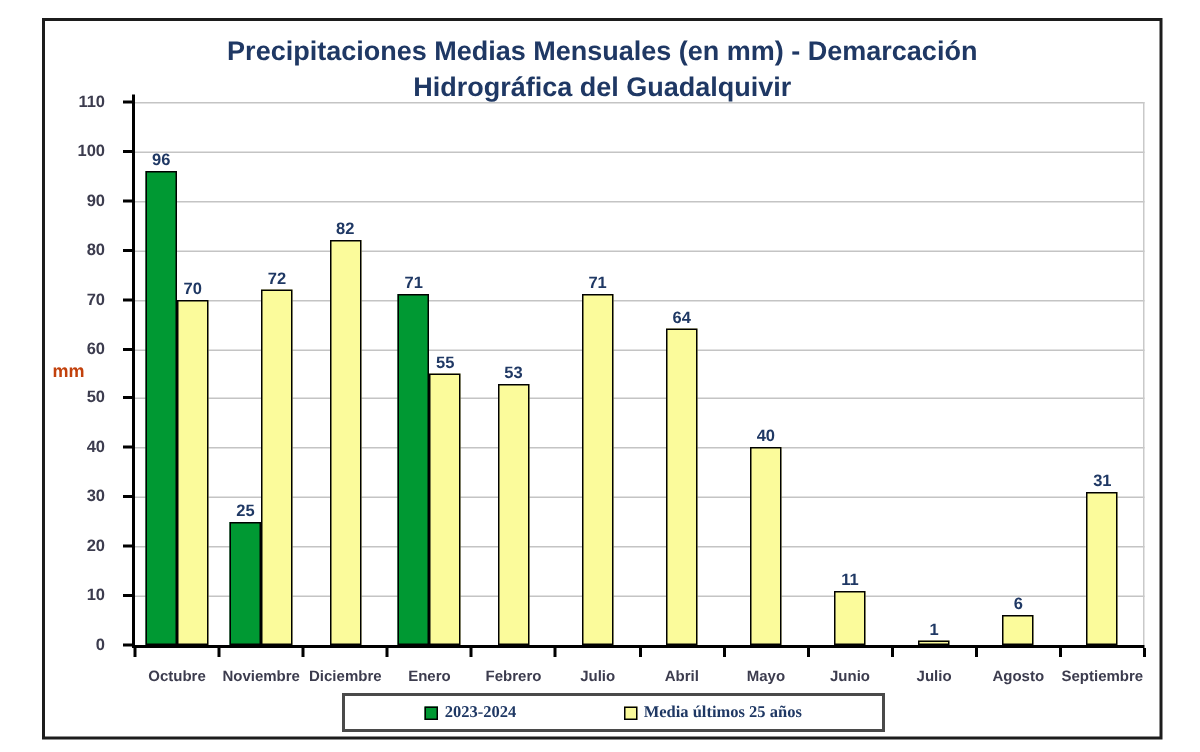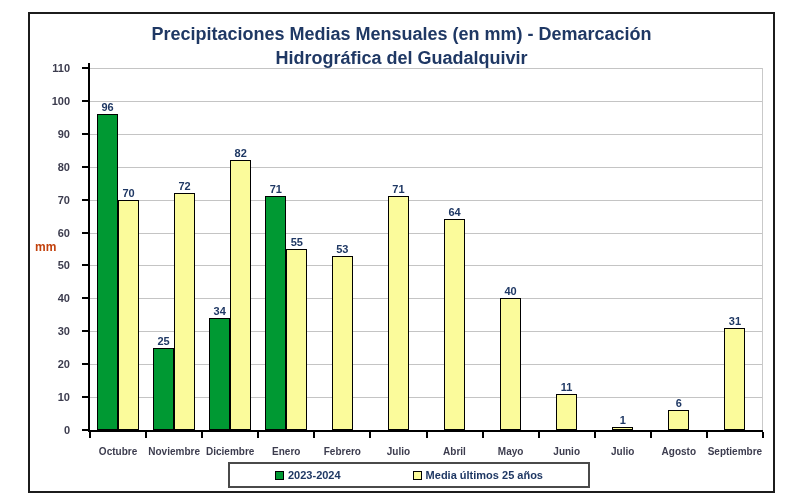--- a/index.html
+++ b/index.html
@@ -136,20 +136,21 @@
   .legend {
     position: absolute;
     left: 198px; top: 448px;
     width: 362px; height: 26px;
     border: 2px solid #4a4a4a;
     background: #fff;
     display: flex;
     align-items: center;
     justify-content: center;
     gap: 72px;
+    font-family: Liberation Serif, serif;
   }
   .legend-item {
     display: flex;
     align-items: center;
     gap: 4px;
   }
   .legend-swatch {
     width: 9px; height: 9px;
     border: 1px solid #000;
     display: inline-block;
@@ -228,24 +229,20 @@
           <div class="bar-wrap">
             <div class="bar-label">25</div>
             <div class="bar" style="height: 82.2727px; background: rgb(0, 153, 51);"></div>
           </div>
           <div class="bar-wrap">
             <div class="bar-label">72</div>
             <div class="bar" style="height: 236.945px; background: rgb(251, 251, 155);"></div>
           </div>
         </div>
         <div class="group">
-          <div class="bar-wrap">
-            <div class="bar-label">34</div>
-            <div class="bar" style="height: 111.891px; background: rgb(0, 153, 51);"></div>
-          </div>
           <div class="bar-wrap">
             <div class="bar-label">82</div>
             <div class="bar" style="height: 269.855px; background: rgb(251, 251, 155);"></div>
           </div>
         </div>
         <div class="group">
           <div class="bar-wrap">
             <div class="bar-label">71</div>
             <div class="bar" style="height: 233.655px; background: rgb(0, 153, 51);"></div>
           </div>

